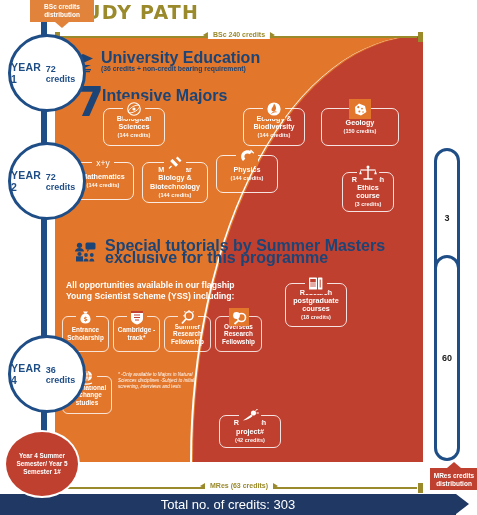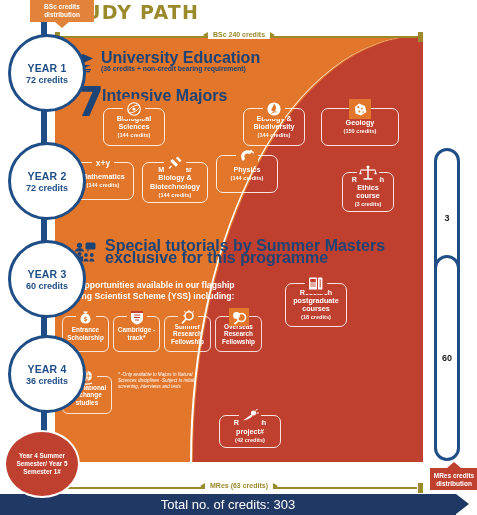--- a/index.html
+++ b/index.html
@@ -31,21 +31,21 @@
   .bsc-cap{position:absolute;top:0px;width:5px;height:10px;background:#9A8A2B;}
   .bsc-lbl{position:absolute;left:50%;top:-2px;transform:translateX(-50%);background:#fff;
     color:#9A8A2B;font-size:7px;font-weight:700;padding:1px 5px;white-space:nowrap;}
   .bsc-lbl:before,.bsc-lbl:after{content:"";position:absolute;top:50%;margin-top:-3px;
     border-top:3px solid transparent;border-bottom:3px solid transparent;}
   .bsc-lbl:before{left:-5px;border-right:5px solid #9A8A2B;}
   .bsc-lbl:after{right:-5px;border-left:5px solid #9A8A2B;}
 
   
   .ybadge{position:absolute;left:8px;width:72px;height:72px;border-radius:50%;background:#fff;
-    border:3px solid #1F4E87;color:#1F4E87;display:flex;flex-direction:column;align-items:center;
+    border:3px solid #1F4E87;color:#1F4E87;display:flex;flex-direction:row;align-items:center;
     justify-content:center;z-index:25;}
   .ybadge .yr{font-size:10.5px;font-weight:800;letter-spacing:.2px;}
   .ybadge .cr{font-size:9px;font-weight:700;margin-top:1px;}
 
   
   .sec{position:absolute;display:flex;align-items:center;gap:7px;z-index:14;}
   .sec .sh1{color:#1C4476;font-size:16px;font-weight:800;line-height:12px;}
   .sec .sh2{color:#1C4476;font-size:6.8px;font-weight:600;line-height:8px;margin-top:1px;}
   .bignum{position:absolute;left:76px;top:84px;font-size:40px;font-weight:900;color:#1C4476;
     line-height:36px;z-index:14;font-family:"DejaVu Sans",sans-serif;}
@@ -117,24 +117,20 @@
   </div>
 
   <div class="ybadge" style="top:34px">
     <div class="yr">YEAR 1</div>
     <div class="cr">72 credits</div>
   </div>
   <div class="ybadge" style="top:142px">
     <div class="yr">YEAR 2</div>
     <div class="cr">72 credits</div>
   </div>
-  <div class="ybadge" style="top:240px">
-    <div class="yr">YEAR 3</div>
-    <div class="cr">60 credits</div>
-  </div>
   <div class="ybadge" style="top:335px">
     <div class="yr">YEAR 4</div>
     <div class="cr">36 credits</div>
   </div>
 
   <div class="sec" style="left:72px;top:52px">
     <span>
       <svg width="22" height="20" viewBox="0 0 22 20">
           <path d="M11 1 21 5.5 11 10 1 5.5z" fill="#1C4476"></path>
           <rect x="10.3" y="6" width="1.3" height="5" fill="#1C4476"></rect>
@@ -185,21 +181,21 @@
           <circle cx="7.4" cy="9.5" r="1" fill="#E2762A"></circle>
           <circle cx="11" cy="10" r=".8" fill="#E2762A"></circle>
         </svg>
       </div>
     <div class="nm">Geology</div>
     <div class="cd">(150 credits)</div>
   </div>
 
   <div class="mbox" style="left:72px;top:162px;width:62px;height:38px">
     <div class="micon">
-        <span style="color:#fff;font-size:8.5px;font-weight:700;">x+y</span>
+        <span style="color:#fff;font-size:8.5px;font-weight:400;">x+y</span>
       </div>
     <div class="nm">Mathematics</div>
     <div class="cd">(144 credits)</div>
   </div>
   <div class="mbox" style="left:142px;top:162px;width:66px;height:41px">
     <div class="micon">
         <svg width="16" height="16" viewBox="0 0 16 16">
           <path d="M10.5 1.5 14.5 5.5 12.8 7.2 9 3.3z" fill="#fff"></path>
           <rect x="3" y="6.2" width="8" height="3.2" rx=".5" fill="#fff" transform="rotate(45 7 8)"></rect>
           <path d="M2 13.5 4.5 11" stroke="#fff" stroke-width="1.3"></path>

